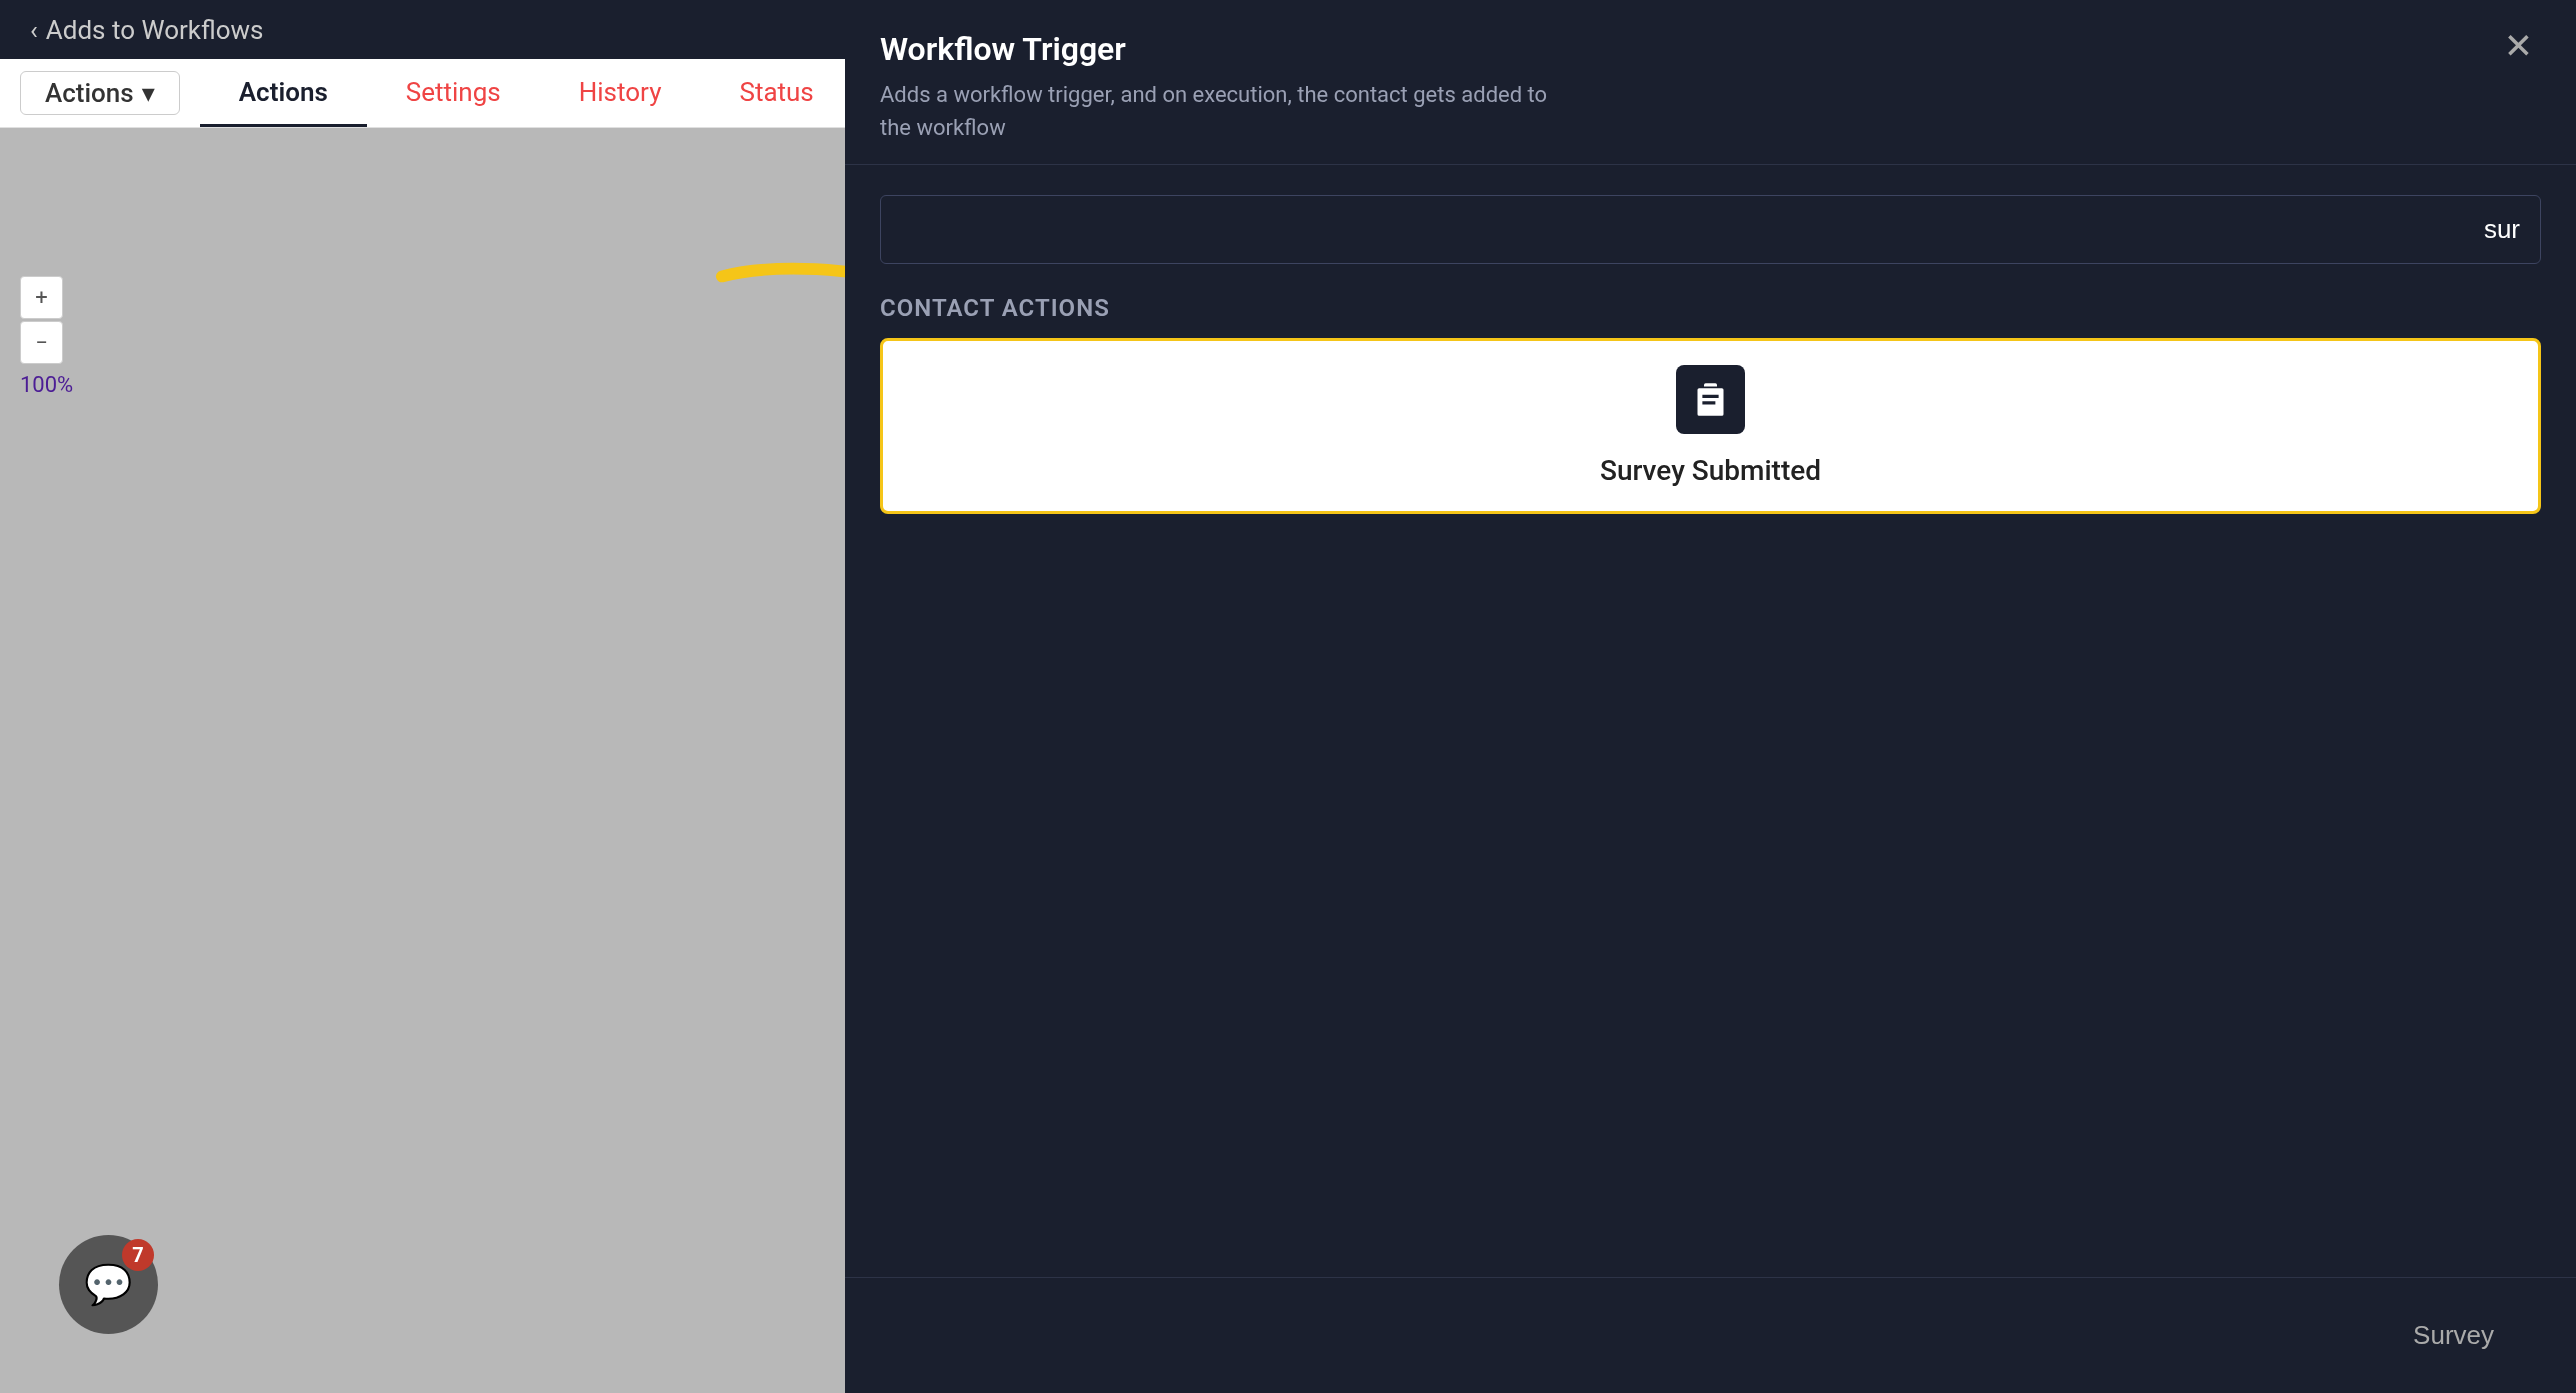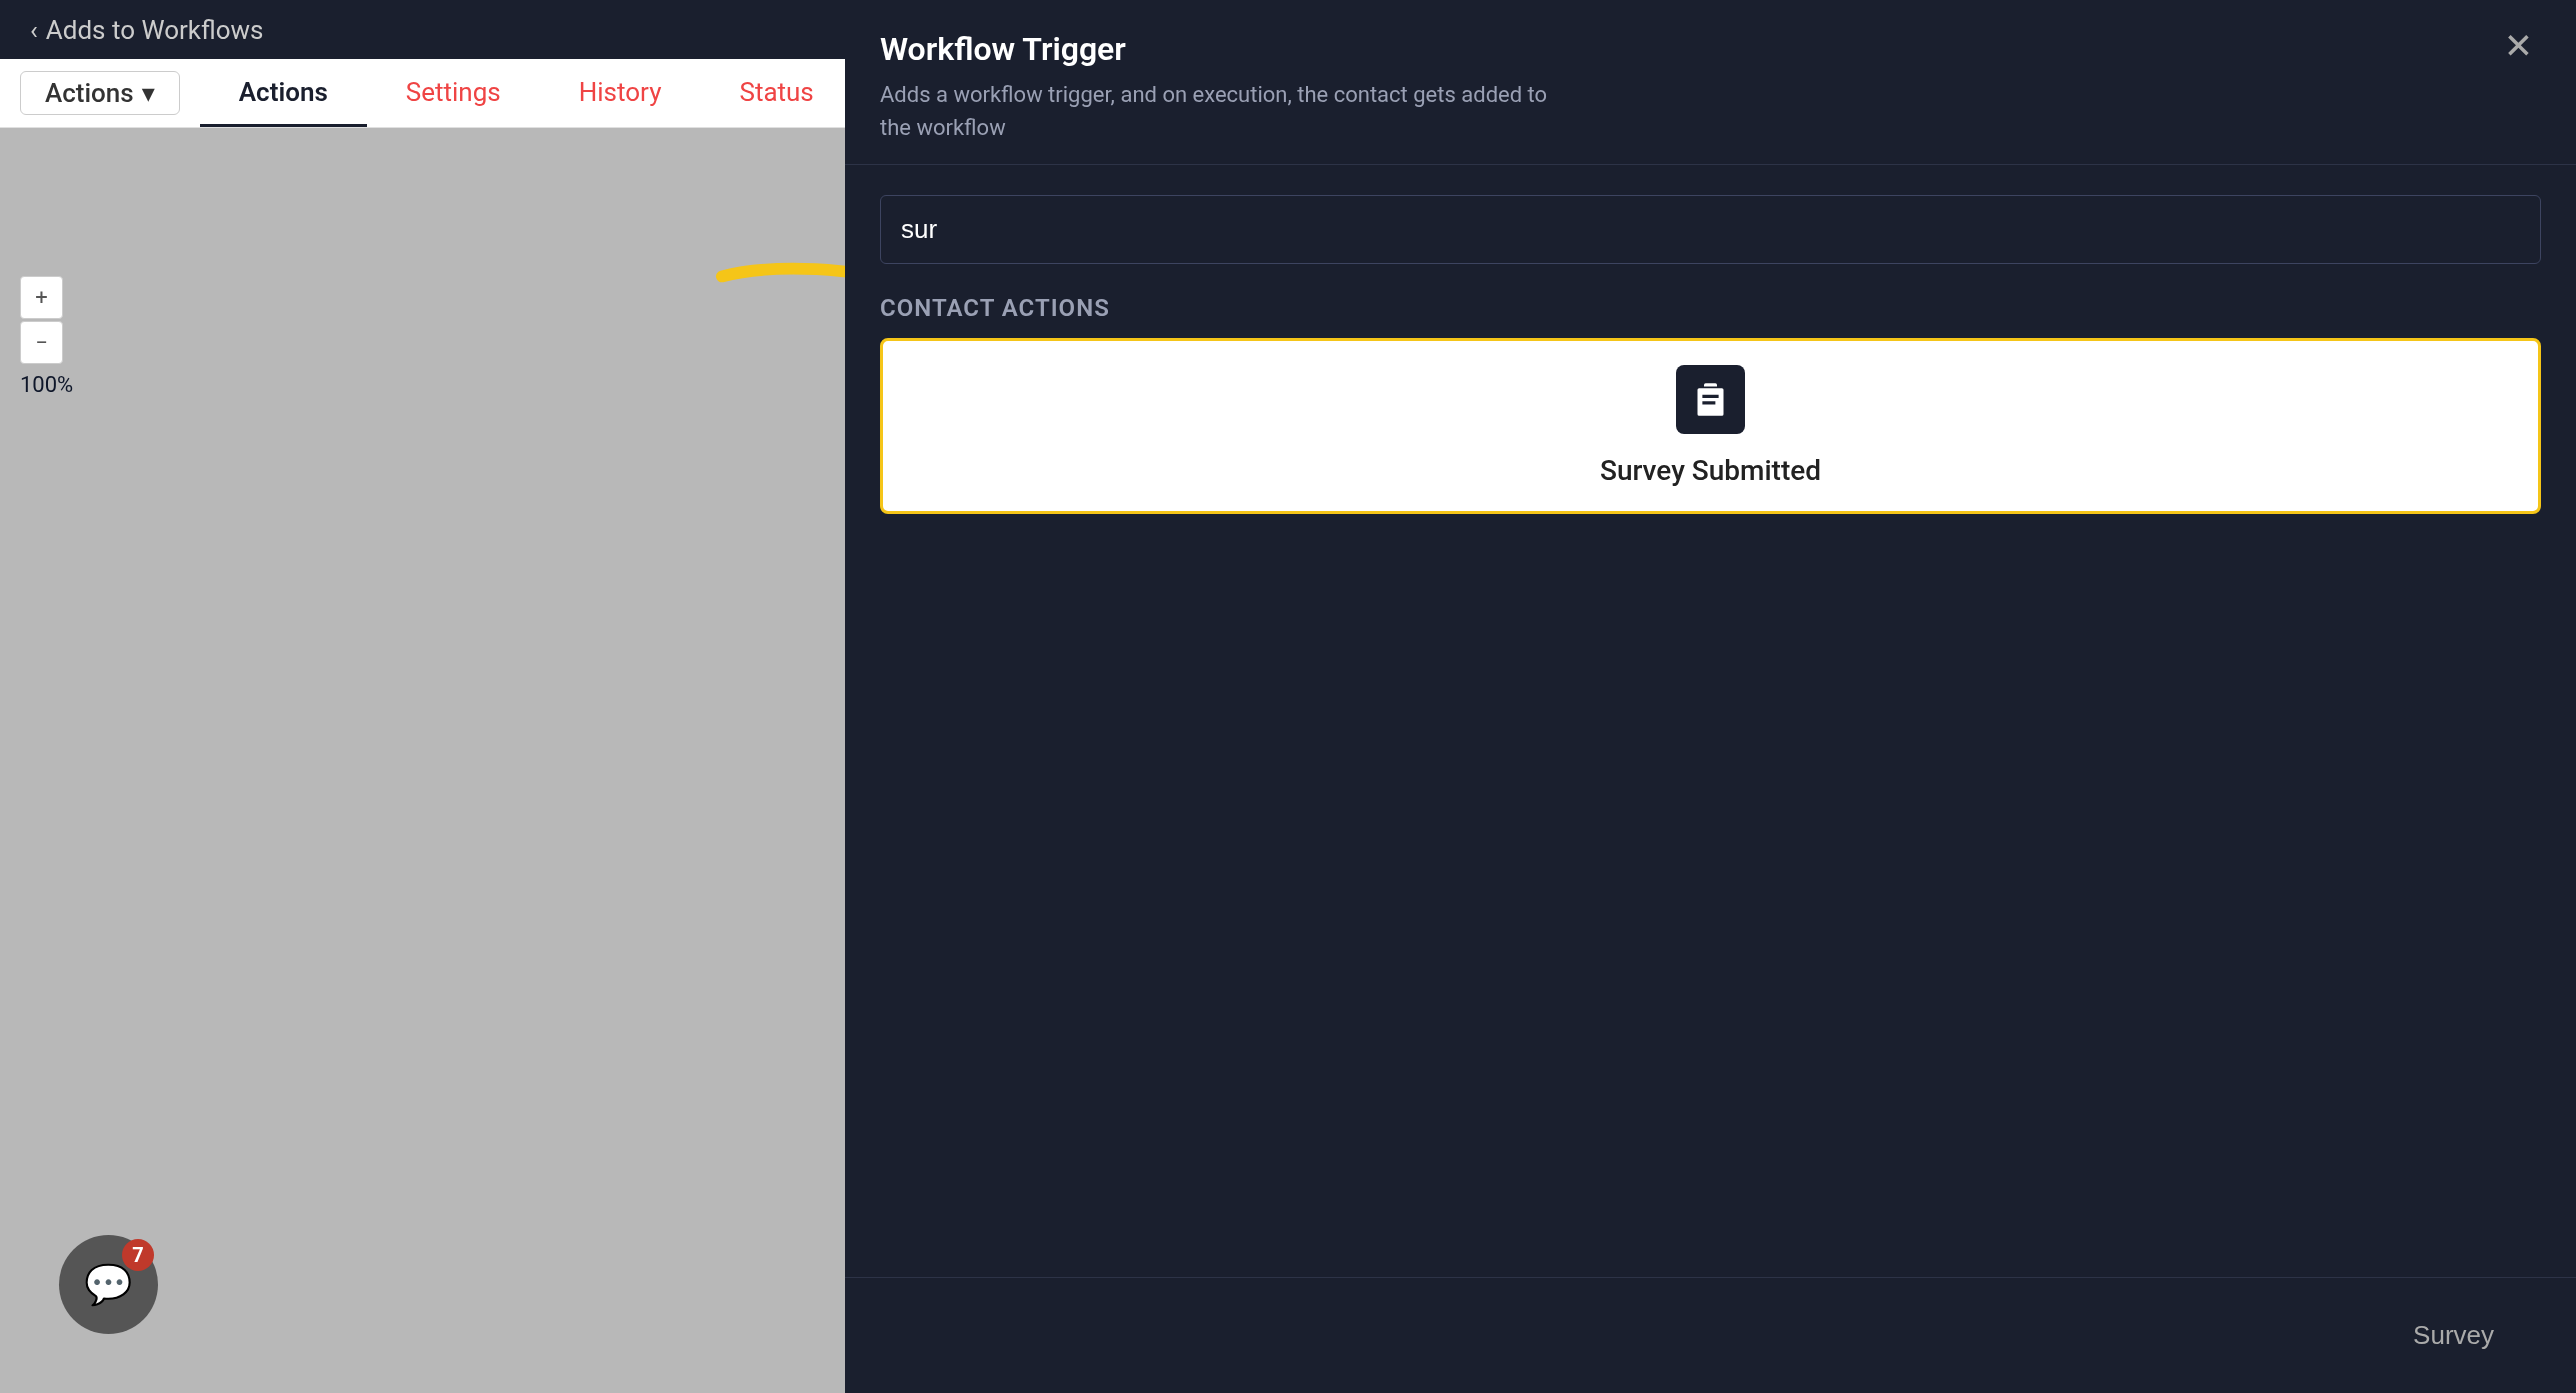--- a/index.html
+++ b/index.html
@@ -111,21 +111,21 @@
       border: 1px solid #ccc;
       border-radius: 4px;
       display: flex;
       align-items: center;
       justify-content: center;
       cursor: pointer;
       font-size: 22px;
       color: #555;
     }
     .zoom-level {
-      color: #0f172a;
+      color: #4c1d95;
       font-size: 22px;
       text-align: center;
       margin-top: 6px;
     }
 
     
     .trigger-box {
       position: absolute;
       top: 49px;
       left: 50%;
@@ -241,20 +241,21 @@
     }
     .search-input {
       width: 100%;
       padding: 18px 20px;
       font-size: 26px;
       border: 1px solid #3d4460;
       border-radius: 6px;
       background: #1a1f2e;
       color: #fff;
       outline: none;
+      text-align: right;
     }
 
     
     .section-label {
       color: #9aa0b4;
       font-size: 24px;
       font-weight: 600;
       margin-bottom: 16px;
       text-transform: uppercase;
       letter-spacing: 1px;

